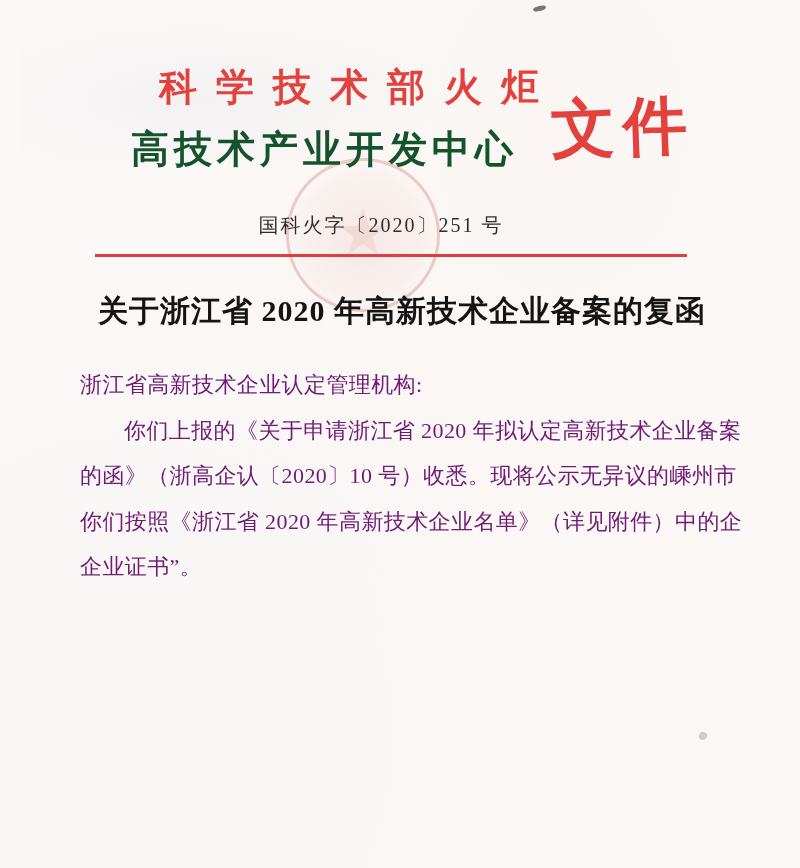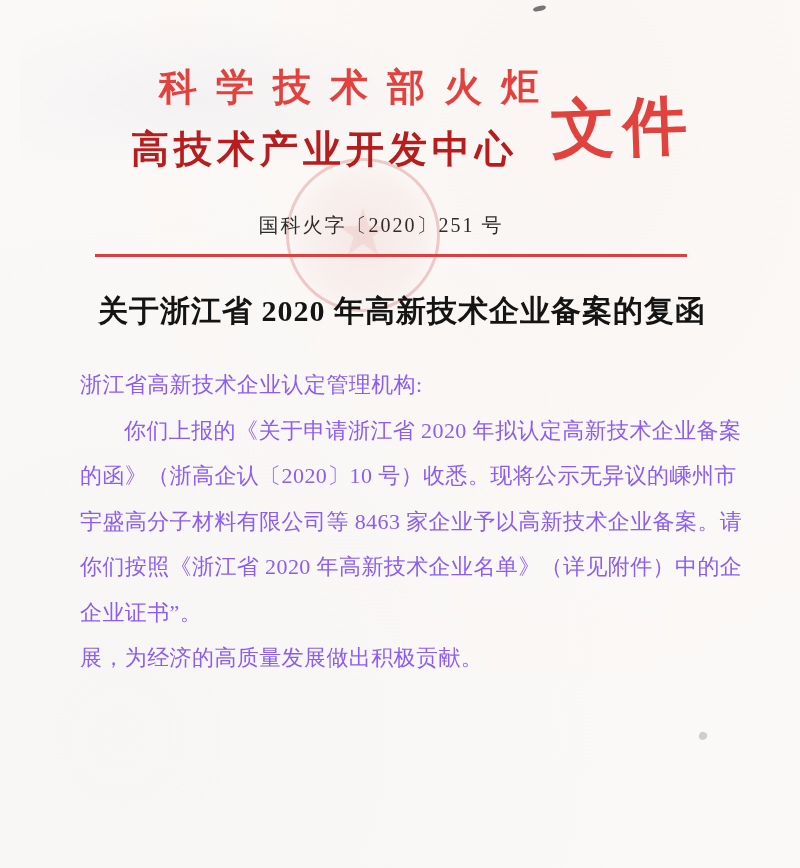--- a/index.html
+++ b/index.html
@@ -46,21 +46,21 @@
     text-align: center; font-size: 56px; color: rgba(205,85,80,0.10);
   }
   
   .issuer-line1 {
     position: absolute; left: 131px; top: 68px;
     font-size: 38px; font-weight: 700; color: #e2423d;
     letter-spacing: 19px; line-height: 1; white-space: nowrap; margin-left: 28px;
   }
   .issuer-line2 {
     position: absolute; left: 131px; top: 130px;
-    font-size: 38px; font-weight: 700; color: #b91c1c;
+    font-size: 38px; font-weight: 700; color: #14532d;
     letter-spacing: 5px; line-height: 1; white-space: nowrap;
   }
   .doc-type {
     position: absolute; left: 551px; top: 96px;
     font-size: 64px; font-weight: 700; color: #e2423d;
     letter-spacing: 8px; line-height: 1; white-space: nowrap;
     transform: rotate(-2deg);
   }
   .doc-number {
     position: absolute; left: 0; top: 213px; width: 762px;
@@ -75,21 +75,21 @@
   }
   .doc-title {
     position: absolute; left: 0; top: 292px; width: 800px; margin: 0;
     text-align: center;
     font-size: 30px; font-weight: 700; color: #141414;
     letter-spacing: 1px; line-height: 1.25;
     transform: translateX(2px);
   }
   .doc-body {
     position: absolute; left: 80px; top: 362px; width: 650px;
-    font-size: 22px; color: #8b5cf6; line-height: 45.5px;
+    font-size: 22px; color: #701a75; line-height: 45.5px;
     letter-spacing: 0.4px;
   }
   .doc-body .line { white-space: nowrap; }
   .doc-body .indent { padding-left: 44px; text-align: center; }
 </style>
 </head>
 <body>
 
 <div class="page">
 
@@ -109,19 +109,17 @@
   <div class="doc-number">国科火字〔2020〕251 号</div>
 
   <div class="red-divider"></div>
 
   <h1 class="doc-title">关于浙江省 2020 年高新技术企业备案的复函</h1>
 
   <div class="doc-body">
     <div class="line">浙江省高新技术企业认定管理机构:</div>
     <div class="line indent">你们上报的《关于申请浙江省 2020 年拟认定高新技术企业备案</div>
     <div class="line">的函》（浙高企认〔2020〕10 号）收悉。现将公示无异议的嵊州市</div>
-    <div class="line">宇盛高分子材料有限公司等 8463 家企业予以高新技术企业备案。请</div>
     <div class="line">你们按照《浙江省 2020 年高新技术企业名单》（详见附件）中的企</div>
     <div class="line">企业证书”。</div>
-    <div class="line">展，为经济的高质量发展做出积极贡献。</div>
   </div>
 
 </div>
 
 </body></html>

